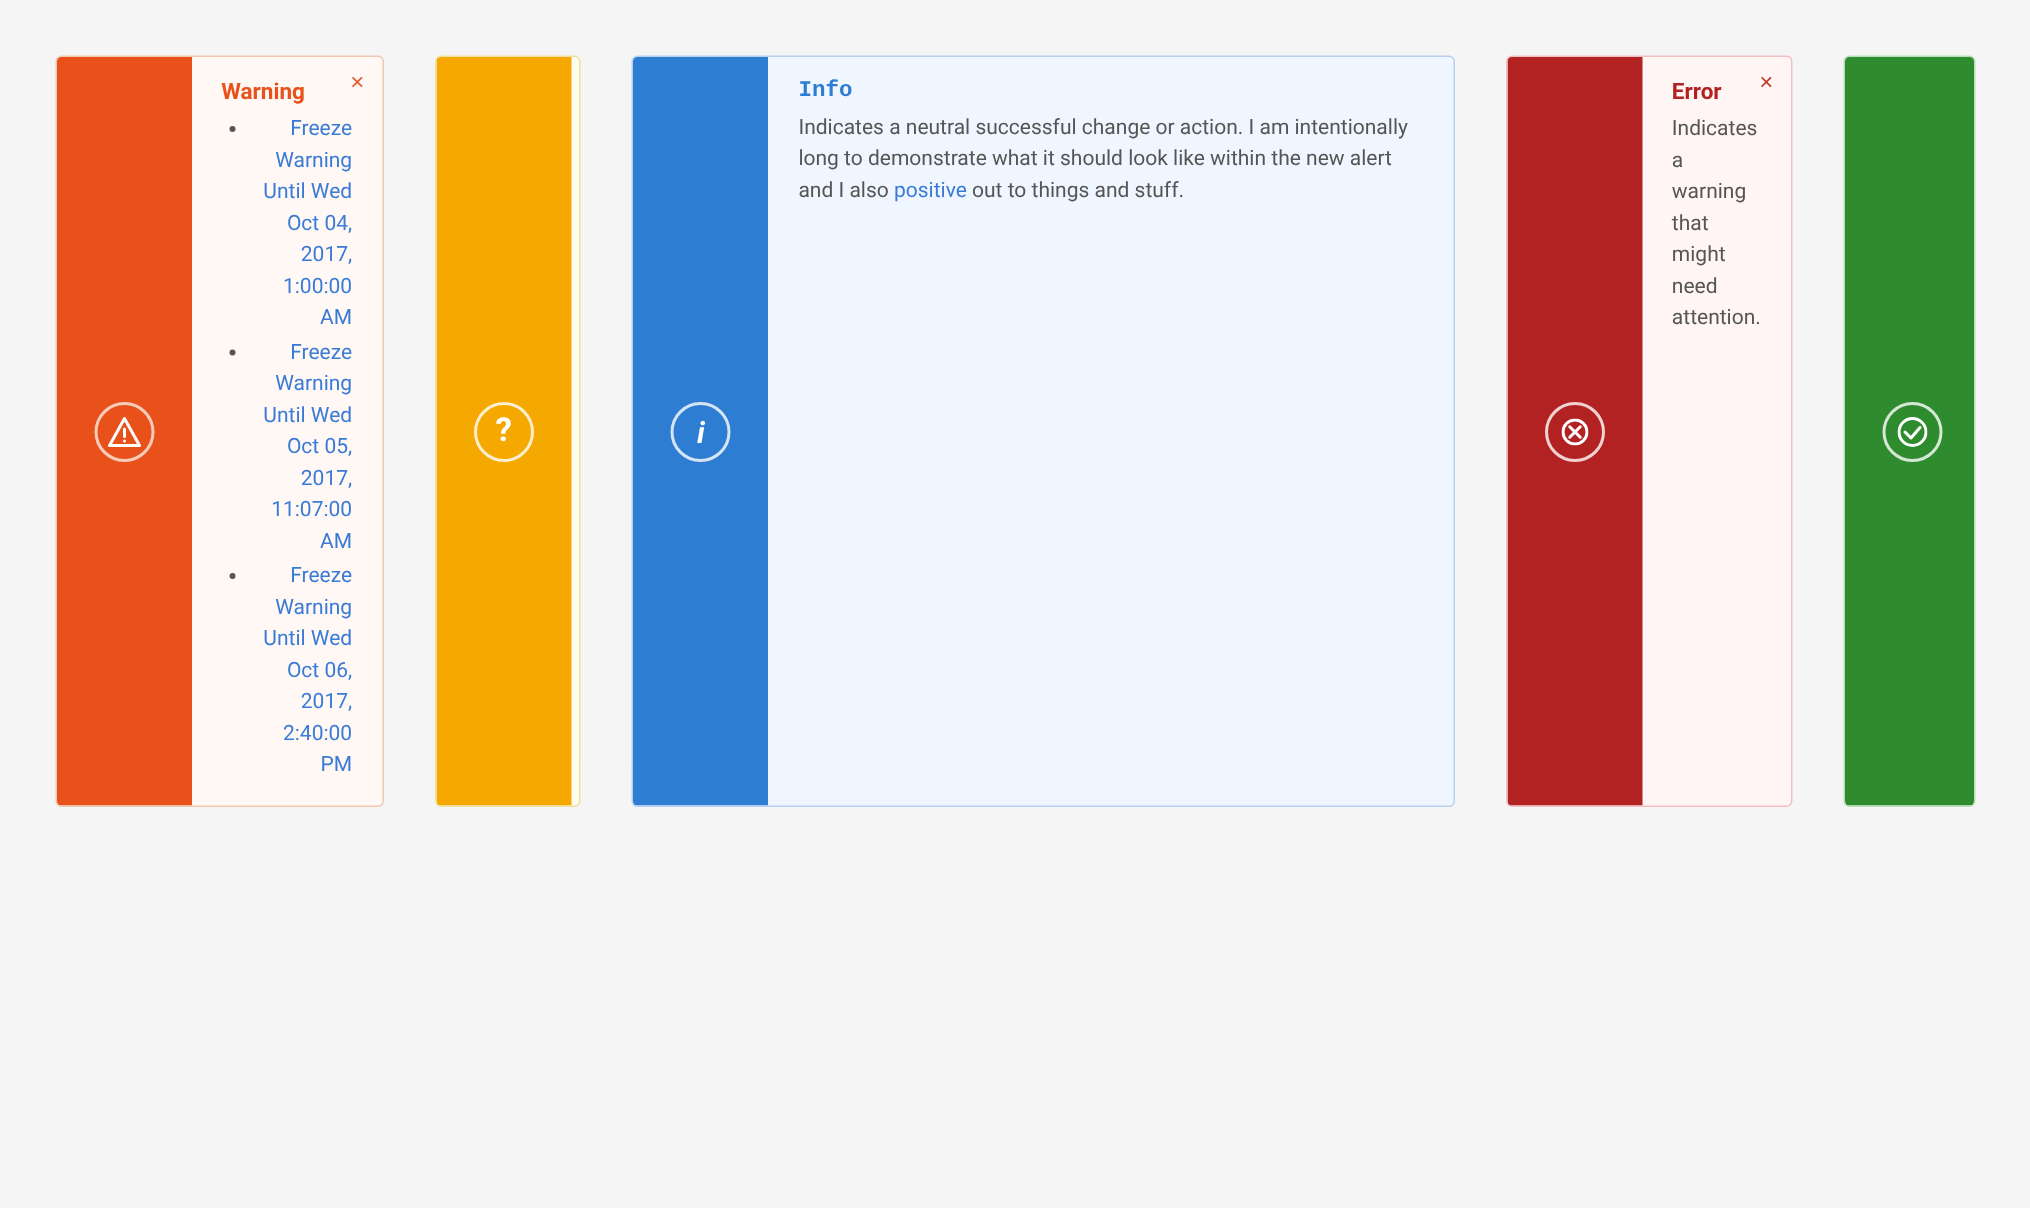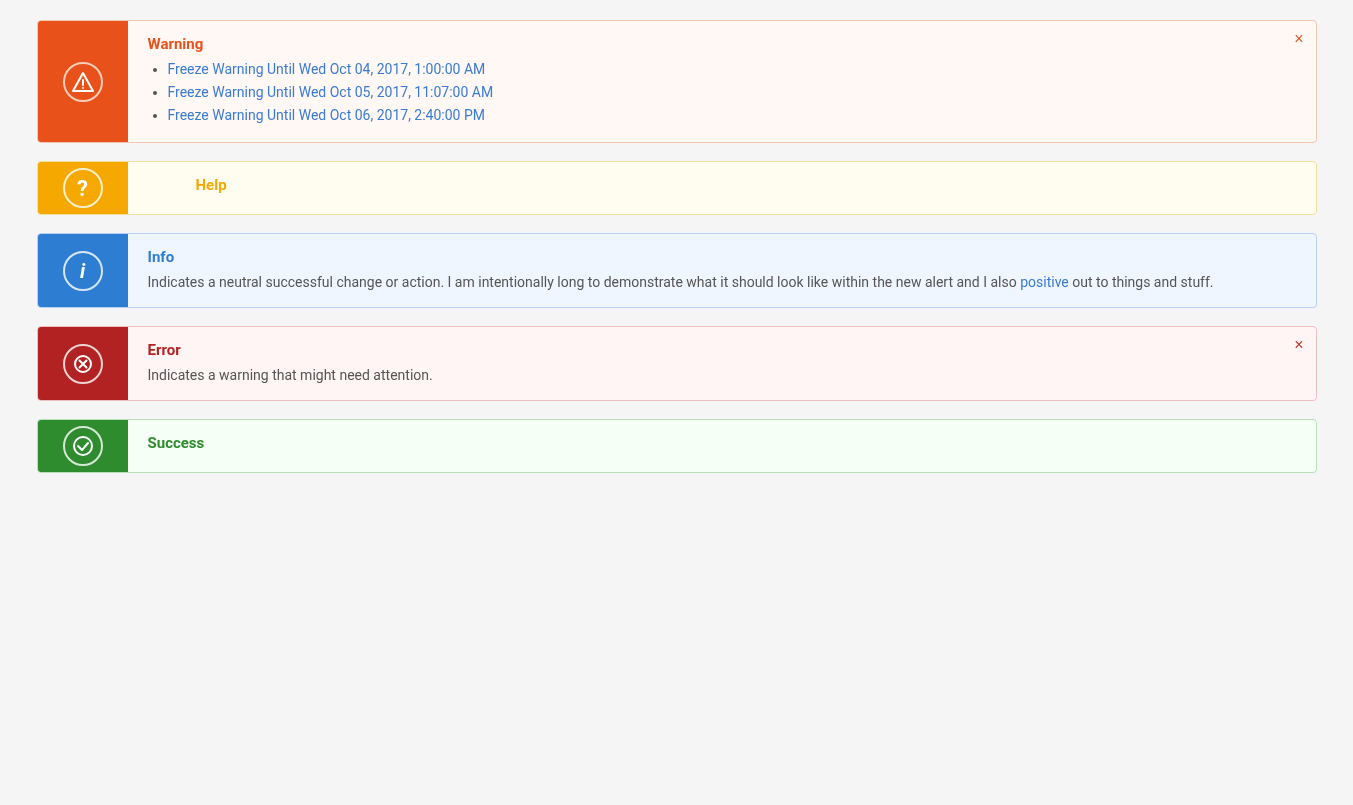--- a/index.html
+++ b/index.html
@@ -4,24 +4,24 @@
   <style>
     * { box-sizing: border-box; margin: 0; padding: 0; }
     body {
       background: #f5f5f5;
       font-family: -apple-system, BlinkMacSystemFont, "Segoe UI", Roboto, Arial, sans-serif;
       padding: 20px 30px;
     }
 
     .alert-container {
       display: flex;
-      flex-direction: column;
-      gap: 18px;
+      flex-direction: row;
+      gap: 34px;
       max-width: 1280px;
-      margin: 0 auto;
+      margin: 17px auto;
     }
 
     .alert {
       display: flex;
       border-radius: 4px;
       border: 1px solid #e0e0e0;
       overflow: hidden;
       position: relative;
     }
 
@@ -47,20 +47,21 @@
 
     .alert-text {
       font-size: 14px;
       color: #555;
       line-height: 1.5;
     }
 
     .alert-text ul {
       list-style: disc;
       padding-left: 20px;
+      text-align: right;
     }
 
     .alert-text ul li {
       margin-bottom: 2px;
     }
 
     .alert-text a {
       color: #3a7bd5;
       text-decoration: none;
     }
@@ -109,20 +110,21 @@
     
     .alert-info {
       background: #f0f6ff;
       border-color: #b8d0f0;
     }
     .alert-info .alert-icon-bar {
       background: #2d7dd2;
     }
     .alert-info .alert-title {
       color: #2d7dd2;
+      font-family: Liberation Mono, monospace;
     }
 
     
     .alert-error {
       background: #fff5f5;
       border-color: #f0c0c0;
       justify-content: flex-end;
     }
     .alert-error .alert-icon-bar {
       background: #b22222;

